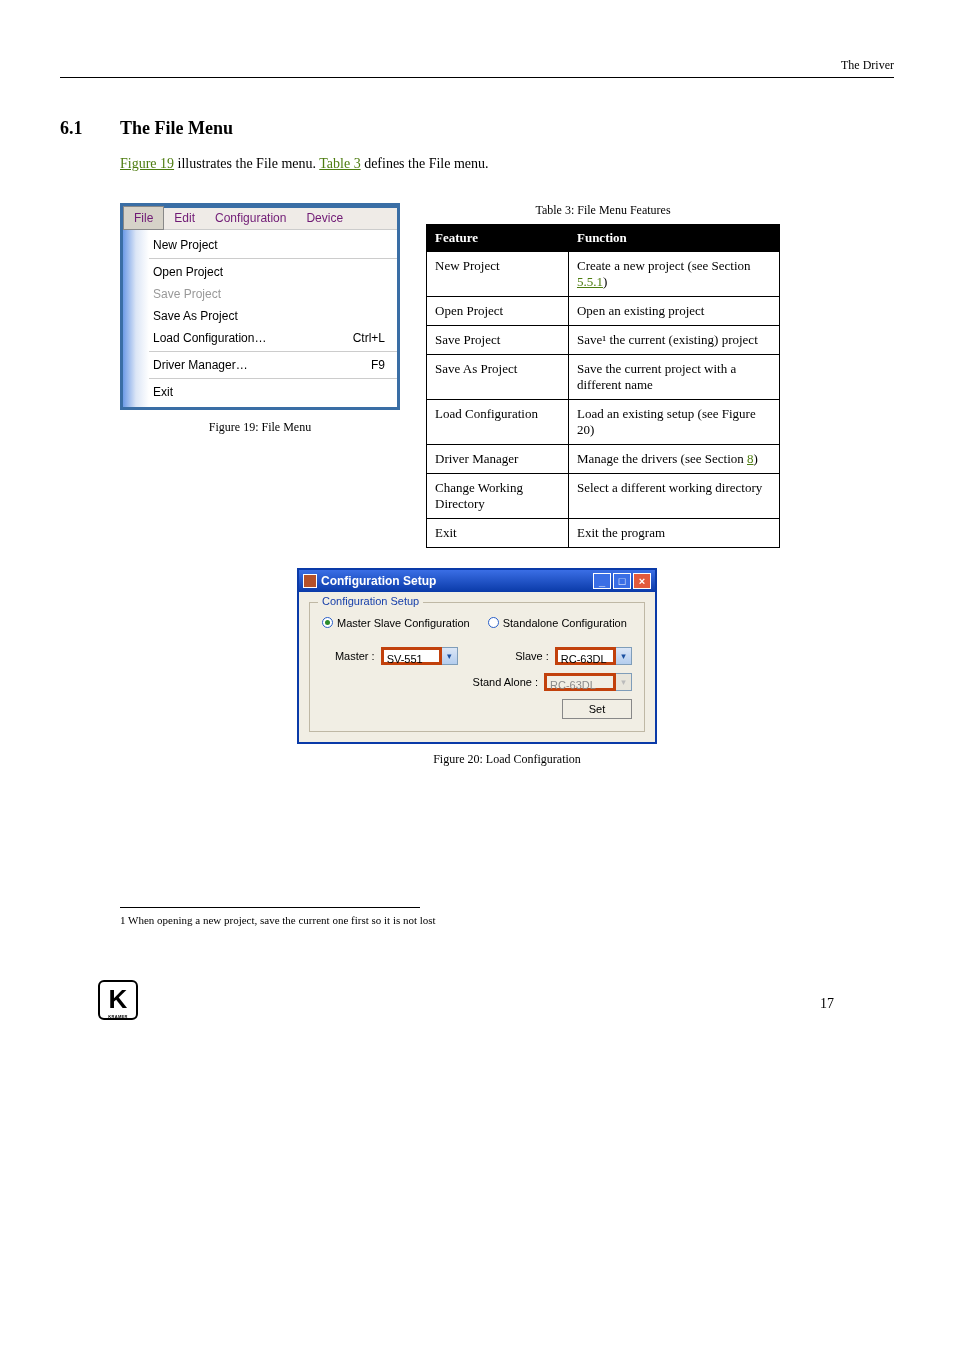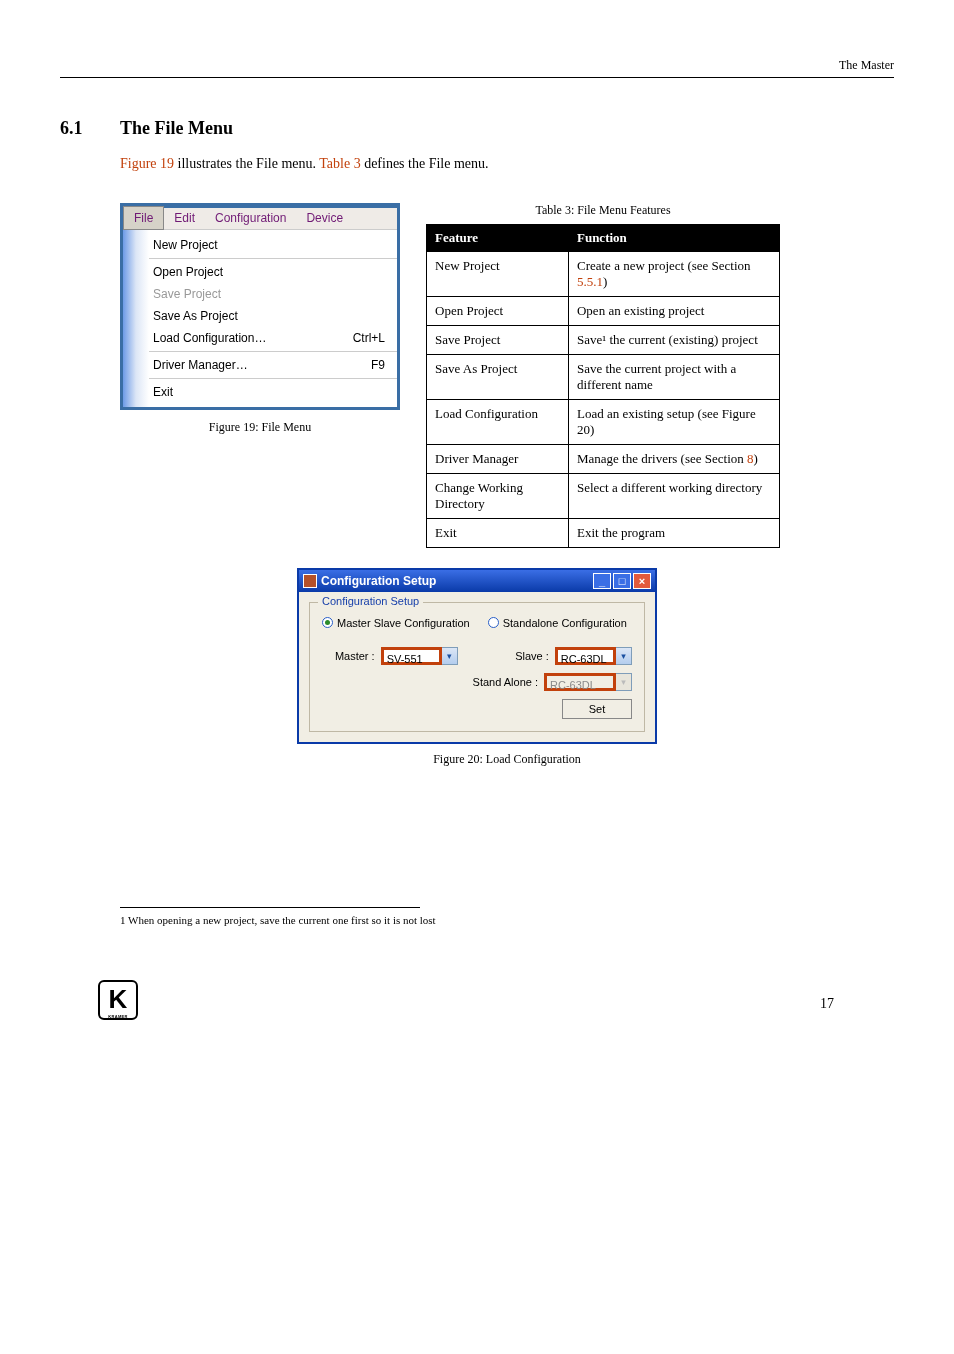--- a/index.html
+++ b/index.html
@@ -34,21 +34,21 @@
   .section-title {
     font-weight: bold;
     font-size: 18px;
   }
   .body-para {
     font-size: 14px;
     line-height: 1.55;
     margin-left: 60px;
     margin-top: 14px;
   }
-  .link { color: #c2410c; }
+  .link { color: #4d7c0f; text-decoration: underline; }
   .two-col {
     display: flex;
     gap: 26px;
     margin-top: 28px;
     margin-left: 60px;
   }
   .col-left { width: 280px; }
   .col-right { width: 354px; }
   
   .filemenu-frame {
@@ -185,21 +185,21 @@
     margin-top:6px;
   }
   .page-foot{position:relative;margin-top:40px;height:60px;}
   .logo-k{width:40px;height:40px;border:2px solid #000;border-radius:6px;position:absolute;left:38px;bottom:6px;display:flex;align-items:center;justify-content:center;font-family:Arial;font-weight:bold;font-size:26px;}
   .logo-k .sub{position:absolute;bottom:-1px;font-size:4px;letter-spacing:0.3px;}
   .page-num{position:absolute;right:60px;bottom:14px;font-size:14px;}
 </style>
 </head>
 <body>
 
-<div class="header-right">The Master</div>
+<div class="header-right">The Driver</div>
 <div class="hr-top"></div>
 
 <div class="section-num-title">
   <div class="section-num">6.1</div>
   <div class="section-title">The File Menu</div>
 </div>
 
 <div class="body-para">
   <span class="link">Figure 19</span><span> illustrates the File menu. </span><span class="link">Table 3</span><span> defines the File menu.</span>
 </div>

